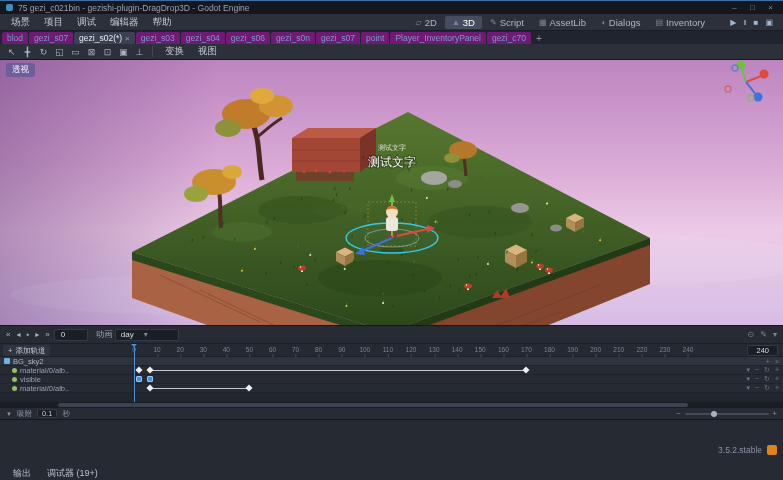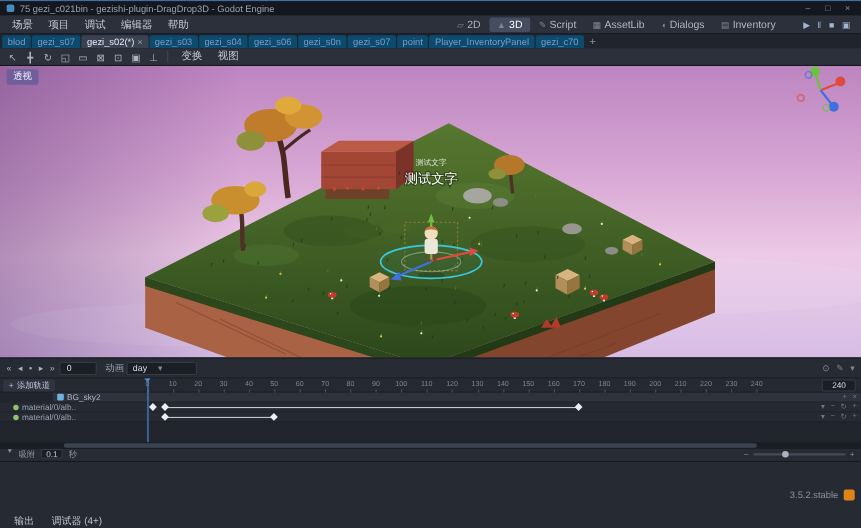--- a/index.html
+++ b/index.html
@@ -15,21 +15,21 @@
 .menus{display:flex;}
 .menu-item{padding:0 7px;font-size:9.5px;color:#c3cad6;}
 .workspaces{display:flex;margin-left:auto;align-items:center;gap:1px;}
 .ws-btn{display:flex;gap:3px;align-items:center;padding:1px 7px;border-radius:2px;font-size:9.5px;color:#aeb7c4;}
 .ws-btn .ws-icon{font-size:8px;color:#7d8794;}
 .ws-btn.active{background:#454d5e;color:#fff;}
 .topplay{display:flex;gap:3px;margin-left:16px;align-items:center;padding-right:4px;}
 .tp-btn{color:#9fb6d6;font-size:8px;padding:0 2px;}
 
 .scenetabs{flex:0 0 13px;background:#20242c;display:flex;align-items:flex-end;padding:0 2px;gap:1px;overflow:hidden;}
-.stab{height:12px;display:flex;align-items:center;gap:3px;padding:0 5px;font-size:8.5px;color:#7e9ac6;background:#0c4a6e;border-radius:2px 2px 0 0;white-space:nowrap;}
+.stab{height:12px;display:flex;align-items:center;gap:3px;padding:0 5px;font-size:8.5px;color:#7e9ac6;background:#701a75;border-radius:2px 2px 0 0;white-space:nowrap;}
 .stab.active{background:#3a4252;color:#e8ecf2;}
 .stab .close{color:#98a1b0;font-size:8px;}
 .tab-add{color:#8a93a2;padding:0 4px;font-size:10px;}
 
 .toolbar{flex:0 0 16px;background:#2b303a;display:flex;align-items:center;padding:0 4px;gap:1px;border-bottom:1px solid #15181e;}
 .tool-btn{width:15px;text-align:center;font-size:9px;color:#aab3c0;}
 .tool-sep{width:1px;height:11px;background:#404753;margin:0 4px;}
 .tbm{font-size:9.5px;color:#c3cad6;padding:0 7px;}
 
 .viewport{position:relative;flex:1;overflow:hidden;background:#caa3d6;}
@@ -42,33 +42,33 @@
 .anim-label{color:#9aa3b2;margin-left:6px;font-size:8.5px;}
 .anim-dd{background:#1a1e25;border:1px solid #343b47;border-radius:2px;height:12px;line-height:10px;padding:0 5px;display:flex;gap:10px;color:#d8dee8;min-width:64px;align-items:center;}
 .ac-right{margin-left:auto;display:flex;gap:6px;color:#7f8795;font-size:8px;padding-right:2px;}
 .anim-ruler{height:13px;position:relative;background:#242932;border-bottom:1px solid #1a1e25;}
 .add-track{position:absolute;left:3px;top:1px;display:flex;gap:3px;align-items:center;color:#c3cad6;background:#2e3440;border-radius:2px;padding:0 5px;height:11px;font-size:7.5px;}
 .tick{position:absolute;top:2px;transform:translateX(-50%);color:#7c8493;font-size:6.5px;}
 .tick::after{content:"";position:absolute;left:50%;top:8px;width:1px;height:3px;background:#4a5160;}
 .len-box{position:absolute;right:5px;top:1px;background:#1a1e25;border:1px solid #343b47;border-radius:2px;padding:0 8px;height:11px;line-height:9px;color:#d8dee8;font-size:7.5px;}
 #tracks{height:45px;}
 .track{height:9px;position:relative;border-bottom:1px solid #1e222a;display:flex;align-items:center;}
-.track.node{background:#2e333d;margin-left:48px;}
+.track.node{background:#2e333d;}
 .track.prop{background:#252a33;}
 .t-name{display:flex;align-items:center;gap:3px;padding-left:4px;width:130px;flex:0 0 130px;color:#aeb7c4;font-size:7.5px;overflow:hidden;white-space:nowrap;}
 .track.prop .t-name{padding-left:12px;color:#97a0b0;}
 .node-ic{width:6px;height:6px;border-radius:1px;background:#6fb3e0;flex:0 0 6px;}
 .prop-ic{width:5px;height:5px;border-radius:50%;background:#8fc26a;flex:0 0 5px;}
 .t-icons{position:absolute;right:4px;display:flex;gap:5px;color:#6d7684;font-size:7px;}
 .key{position:absolute;width:5px;height:5px;background:#eceff4;transform:translate(-50%,-50%) rotate(45deg);top:50%;}
 .key.check{width:6px;height:6px;background:#4a90d9;transform:translate(-50%,-50%);border-radius:1px;border:1px solid #9cc4ee;}
 .band{position:absolute;height:1px;background:rgba(240,240,244,.8);top:50%;}
 .anim-scroll{height:6px;background:#1a1e24;position:relative;}
 .anim-scroll .thumb{position:absolute;left:58px;right:95px;top:1px;bottom:1px;background:#3c4350;border-radius:2px;}
-.anim-footer{height:11px;display:flex;align-items:flex-start;gap:5px;padding:0 6px;background:#262b34;color:#8a93a2;font-size:7.5px;}
+.anim-footer{height:11px;display:flex;align-items:center;gap:5px;padding:0 6px;background:#262b34;color:#8a93a2;font-size:7.5px;}
 .snap-box{background:#1a1e25;border:1px solid #343b47;border-radius:2px;padding:0 4px;color:#c3cad6;height:9px;line-height:8px;}
 .f-right{margin-left:auto;display:flex;align-items:center;gap:4px;}
 .zoom-slider{width:84px;height:2px;background:#434b59;position:relative;border-radius:1px;}
 .zoom-slider .handle{position:absolute;left:26px;top:-2px;width:6px;height:6px;border-radius:50%;background:#aab3c0;}
 .playhead{position:absolute;width:1px;background:#4a90d9;z-index:5;top:18px;height:58px;}
 .playhead::before{content:"";position:absolute;top:0;left:-3px;border:3.5px solid transparent;border-top-color:#4a90d9;}
 
 .statusbar{flex:0 0 15px;background:#262b33;border-top:1px solid #15181e;display:flex;align-items:center;padding:0 6px;gap:2px;font-size:9px;}
 .sb-btn{padding:0 7px;color:#b8c0cc;margin-top:47px;}
 .sb-right{margin-left:auto;display:flex;align-items:flex-start;gap:5px;color:#8a93a2;font-size:8.5px;}
@@ -490,20 +490,34 @@
           <div class="t-icons">
             <span>▾</span>
             <span>~</span>
             <span>↻</span>
             <span>+</span>
           </div>
         </div>
         <div class="track prop">
           <div class="t-name">
             <span class="prop-ic"></span>
+            <span>visible</span>
+          </div>
+          <div class="key check" style="left: 138.617px;"></div>
+          <div class="key check" style="left: 150.158px;"></div>
+          <div class="t-icons">
+            <span>▾</span>
+            <span>~</span>
+            <span>↻</span>
+            <span>+</span>
+          </div>
+        </div>
+        <div class="track prop">
+          <div class="t-name">
+            <span class="prop-ic"></span>
             <span>material/0/alb..</span>
           </div>
           <div class="band" style="left: 150.158px; width: 99.2583px;"></div>
           <div class="key" style="left: 150.158px;"></div>
           <div class="key" style="left: 249.417px;"></div>
           <div class="t-icons">
             <span>▾</span>
             <span>~</span>
             <span>↻</span>
             <span>+</span>
@@ -525,21 +539,21 @@
           </div>
         <span>+</span>
       </div>
     </div>
     <div class="playhead" id="playhead" style="left: 134px;"></div>
   </div>
 
   <div class="statusbar">
     <div id="status-panels" style="display:flex;gap:2px;">
         <div class="sb-btn">输出</div>
-        <div class="sb-btn">调试器 (4+)</div>
+        <div class="sb-btn">调试器 (19+)</div>
       </div>
     <div class="sb-right">
       <span>3.5.2.stable</span>
       <span class="vbadge"></span>
     </div>
   </div>
 
 </div>
 
 </body></html>

